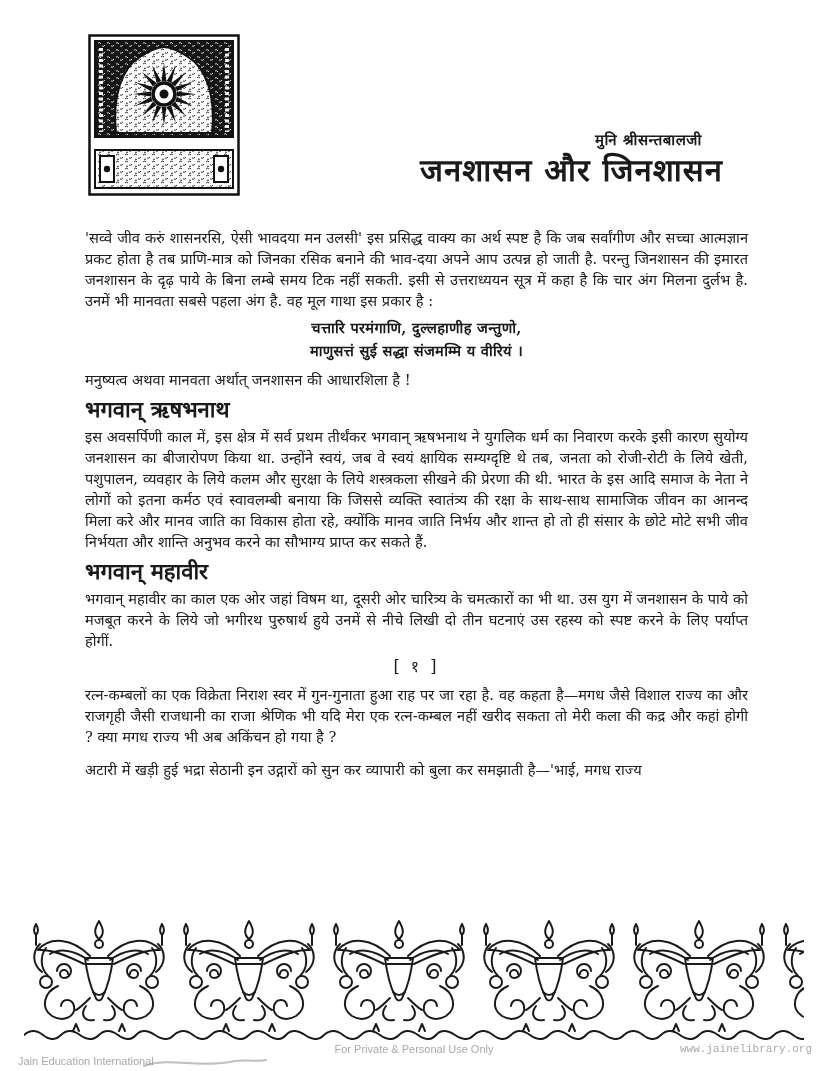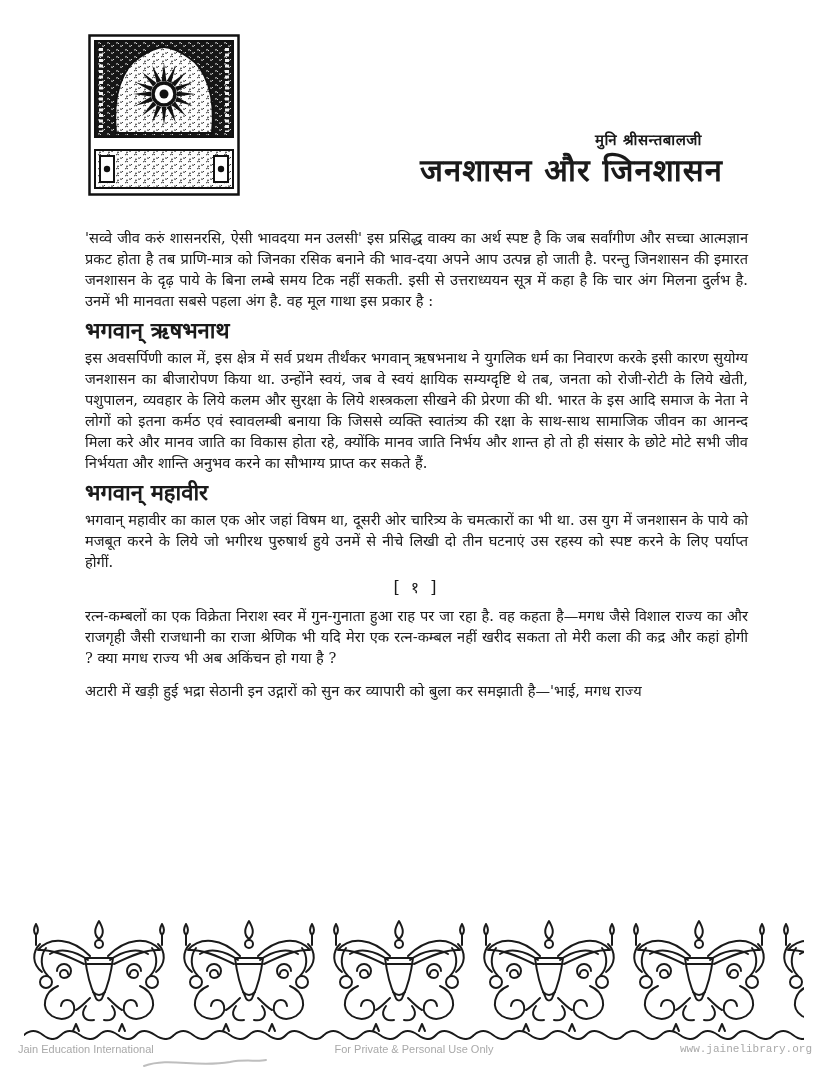--- a/index.html
+++ b/index.html
@@ -71,21 +71,21 @@
     width: 780px; height: 124px;
   }
   .footer {
     position: absolute;
     left: 0; top: 1043px;
     width: 828px;
     font-family: "Liberation Sans", "DejaVu Sans", sans-serif;
     font-size: 11px;
     color: #a9a9a9;
   }
-  .footer .f-left   { position: absolute; left: 18px;  top: 0; }
+  .footer .f-left   { position: absolute; left: 18px;  top: 12px; }
   .footer .f-center { position: absolute; left: 0; right: 0; top: 0; text-align: center; }
   .footer .f-right  { position: absolute; right: 16px; top: 0; font-family: Liberation Mono, monospace; }
   .pencil-mark {
     position: absolute;
     left: 140px; top: 1056px;
     width: 130px; height: 15px;
     opacity: 0.55;
   }
 </style>
 </head>
@@ -144,20 +144,25 @@
       <rect x="126" y="122" width="14" height="26" fill="#ffffff" stroke="#111" stroke-width="2"></rect>
       <circle cx="133" cy="135" r="3.2" fill="#111"></circle>
     </svg>
   </div>
 
   <div class="byline">मुनि श्रीसन्तबालजी</div>
   <h1 class="title">जनशासन और जिनशासन</h1>
 
   <div class="body-text">
     <p>'सव्वे जीव करुं शासनरसि, ऐसी भावदया मन उलसी' इस प्रसिद्ध वाक्य का अर्थ स्पष्ट है कि जब सर्वांगीण और सच्चा आत्मज्ञान प्रकट होता है तब प्राणि-मात्र को जिनका रसिक बनाने की भाव-दया अपने आप उत्पन्न हो जाती है. परन्तु जिनशासन की इमारत जनशासन के दृढ़ पाये के बिना लम्बे समय टिक नहीं सकती. इसी से उत्तराध्ययन सूत्र में कहा है कि चार अंग मिलना दुर्लभ है. उनमें भी मानवता सबसे पहला अंग है. वह मूल गाथा इस प्रकार है :</p>
+    <div class="verse">
+      <div>चत्तारि परमंगाणि, दुल्लहाणीह जन्तुणो,</div>
+      <div>माणुसत्तं सुई सद्धा संजमम्मि य वीरियं ।</div>
+    </div>
+    <p>मनुष्यत्व अथवा मानवता अर्थात् जनशासन की आधारशिला है !</p>
     <h2>भगवान् ऋषभनाथ</h2>
     <p>इस अवसर्पिणी काल में, इस क्षेत्र में सर्व प्रथम तीर्थंकर भगवान् ऋषभनाथ ने युगलिक धर्म का निवारण करके इसी कारण सुयोग्य जनशासन का बीजारोपण किया था. उन्होंने स्वयं, जब वे स्वयं क्षायिक सम्यग्दृष्टि थे तब, जनता को रोजी-रोटी के लिये खेती, पशुपालन, व्यवहार के लिये कलम और सुरक्षा के लिये शस्त्रकला सीखने की प्रेरणा की थी. भारत के इस आदि समाज के नेता ने लोगों को इतना कर्मठ एवं स्वावलम्बी बनाया कि जिससे व्यक्ति स्वातंत्र्य की रक्षा के साथ-साथ सामाजिक जीवन का आनन्द मिला करे और मानव जाति का विकास होता रहे, क्योंकि मानव जाति निर्भय और शान्त हो तो ही संसार के छोटे मोटे सभी जीव निर्भयता और शान्ति अनुभव करने का सौभाग्य प्राप्त कर सकते हैं.</p>
     <h2>भगवान् महावीर</h2>
     <p>भगवान् महावीर का काल एक ओर जहां विषम था, दूसरी ओर चारित्र्य के चमत्कारों का भी था. उस युग में जनशासन के पाये को मजबूत करने के लिये जो भगीरथ पुरुषार्थ हुये उनमें से नीचे लिखी दो तीन घटनाएं उस रहस्य को स्पष्ट करने के लिए पर्याप्त होगीं.</p>
     <div class="marker">[ १ ]</div>
     <p>रत्न-कम्बलों का एक विक्रेता निराश स्वर में गुन-गुनाता हुआ राह पर जा रहा है. वह कहता है—मगध जैसे विशाल राज्य का और राजगृही जैसी राजधानी का राजा श्रेणिक भी यदि मेरा एक रत्न-कम्बल नहीं खरीद सकता तो मेरी कला की कद्र और कहां होगी ? क्या मगध राज्य भी अब अकिंचन हो गया है ?</p>
     <p class="last-line">अटारी में खड़ी हुई भद्रा सेठानी इन उद्गारों को सुन कर व्यापारी को बुला कर समझाती है—'भाई, मगध राज्य</p>
   </div>
 
   <div class="ornament">

